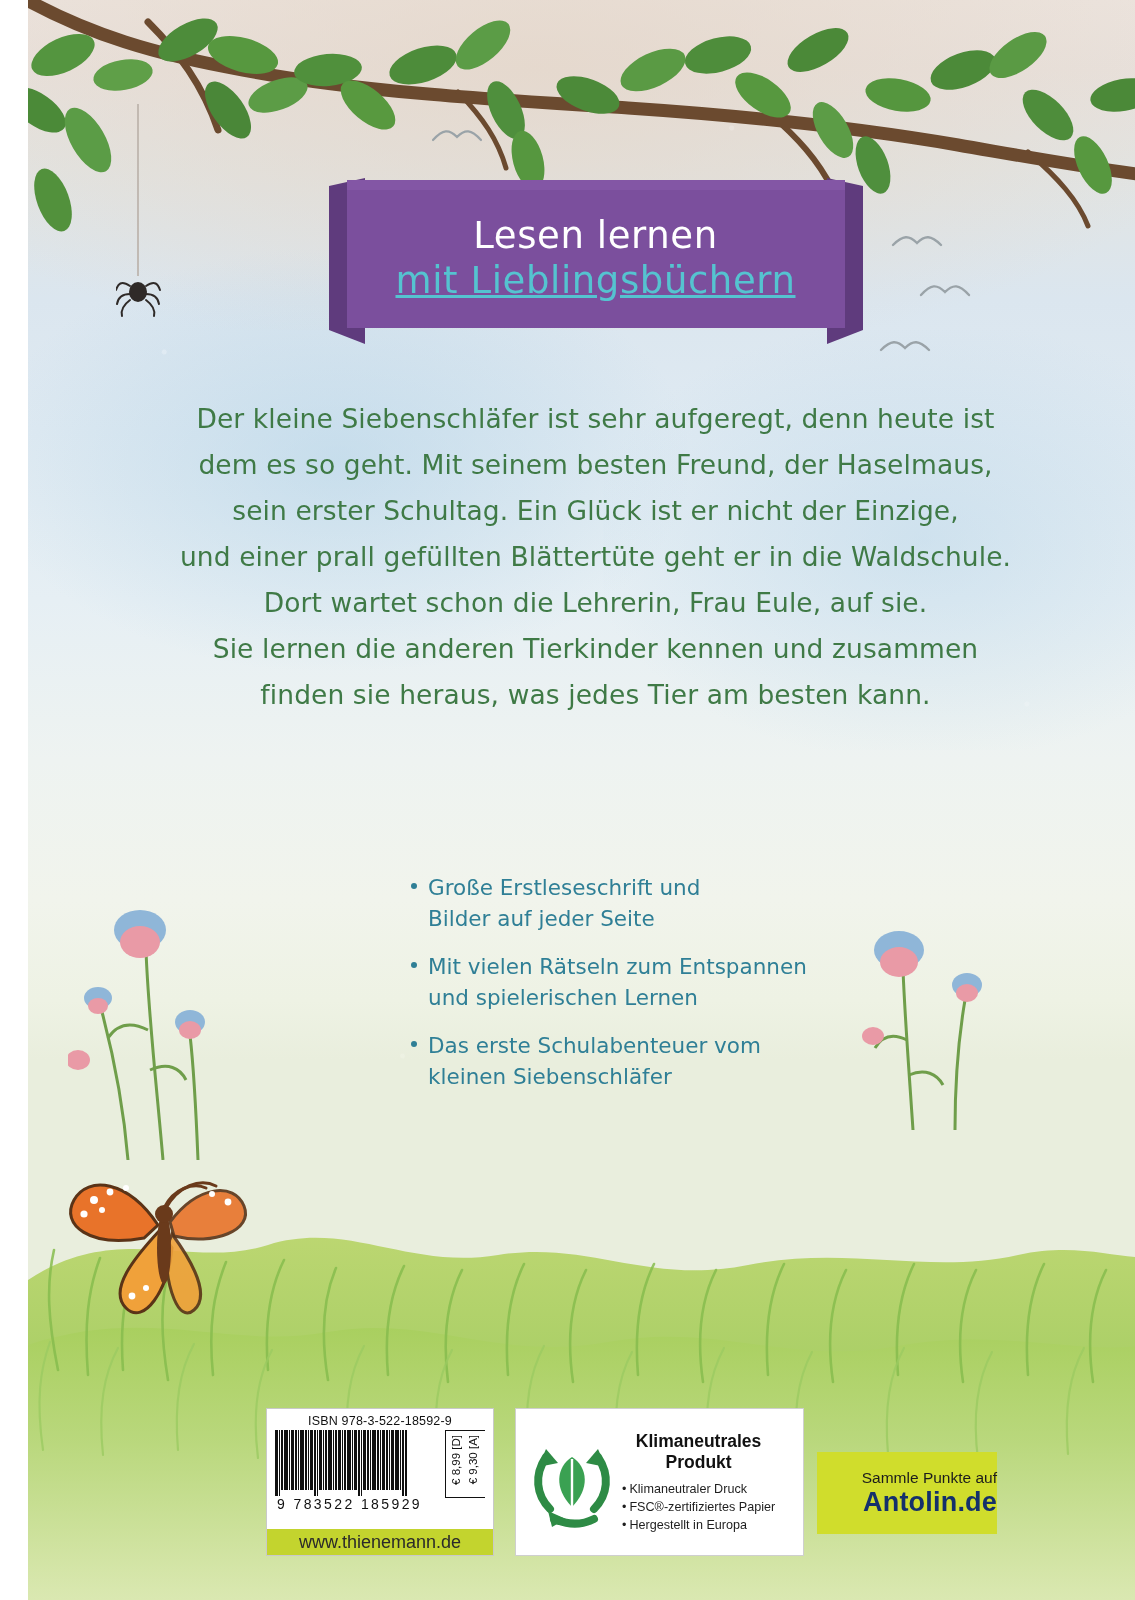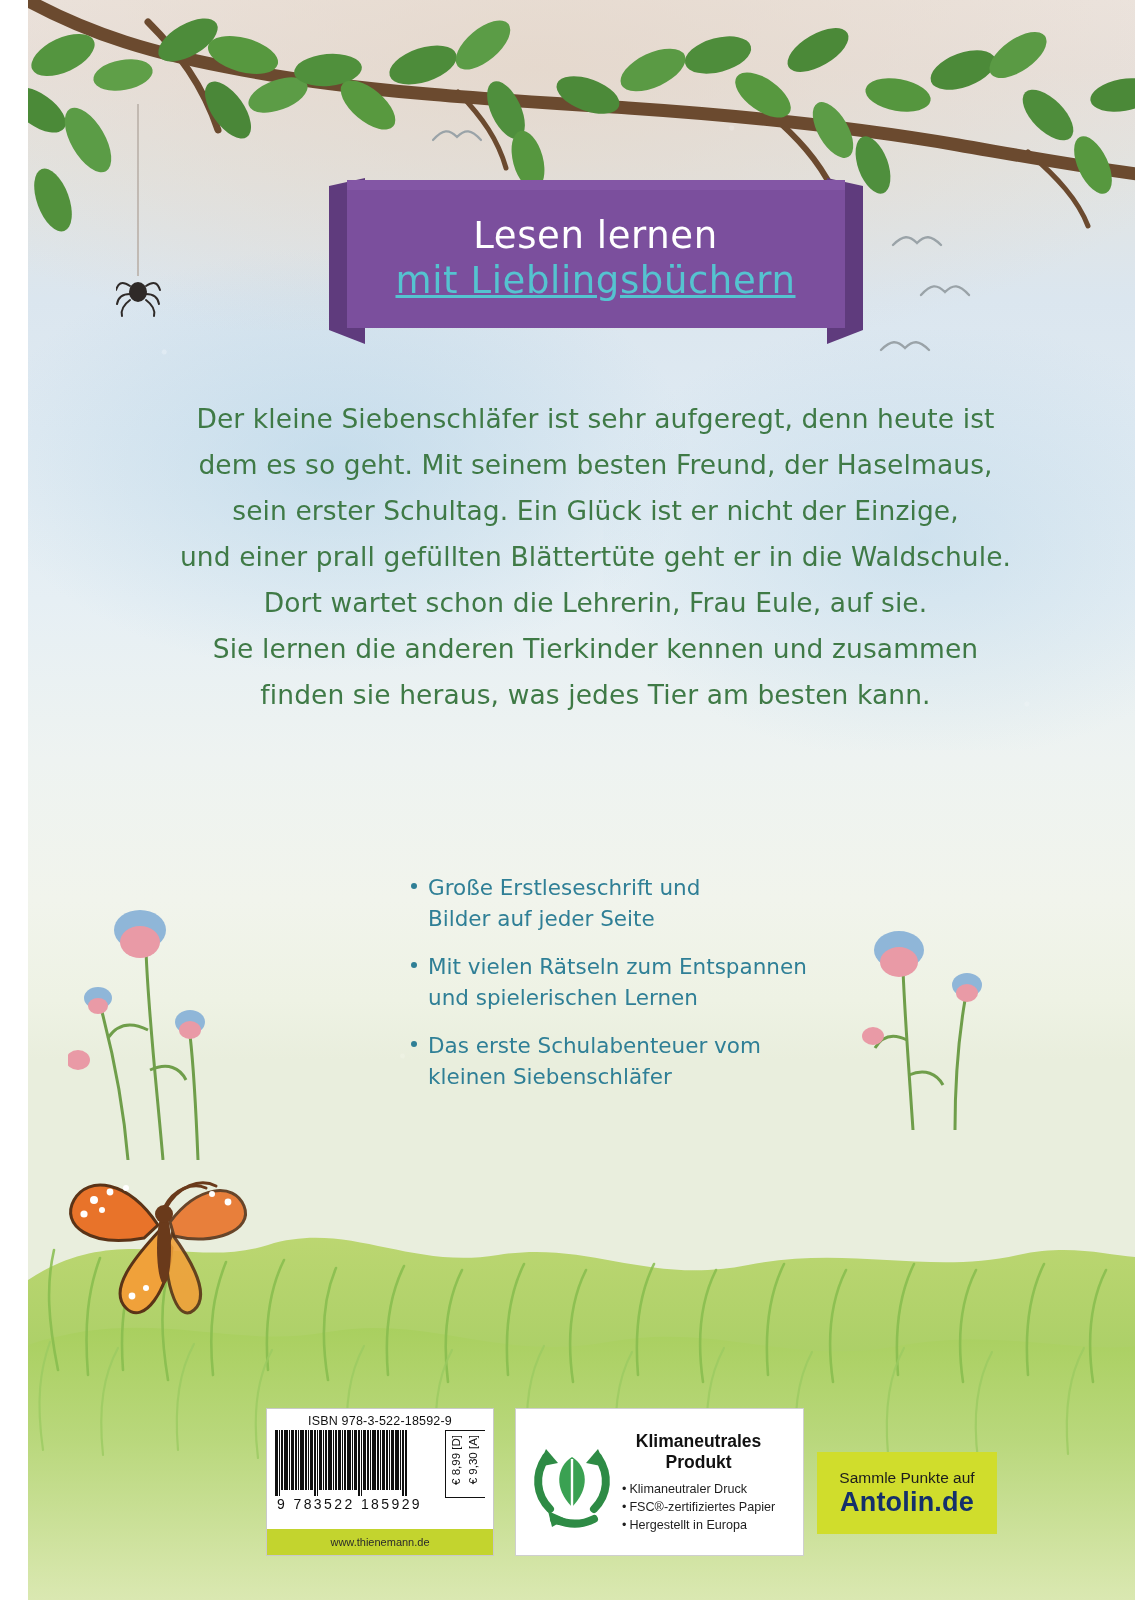--- a/index.html
+++ b/index.html
@@ -220,21 +220,21 @@
   .price-box .p2 { left: 21px; }
   .publisher-strip {
     position: absolute;
     left: 0; right: 0; bottom: 0;
     height: 26px;
     background: #c3d42e;
     display: flex;
     align-items: center;
     justify-content: center;
     font-family: "Liberation Sans", sans-serif;
-    font-size: 11px;
+    font-size: 18px;
     color: #2a2a2a;
   }
 
   
   .climate-box {
     position: absolute;
     left: 487px;
     bottom: 22px;
     width: 289px;
     height: 148px;
@@ -271,21 +271,21 @@
   
   .antolin-box {
     position: absolute;
     left: 789px;
     bottom: 44px;
     width: 180px;
     height: 82px;
     background: #d0dd2c;
     display: flex;
     flex-direction: column;
-    align-items: center;
+    align-items: flex-end;
     justify-content: center;
   }
   .antolin-small {
     font-family: "Liberation Sans", sans-serif;
     font-size: 15.5px;
     color: #1c1c1c;
     line-height: 19px;
   }
   .antolin-big {
     font-family: "Liberation Sans", sans-serif;

